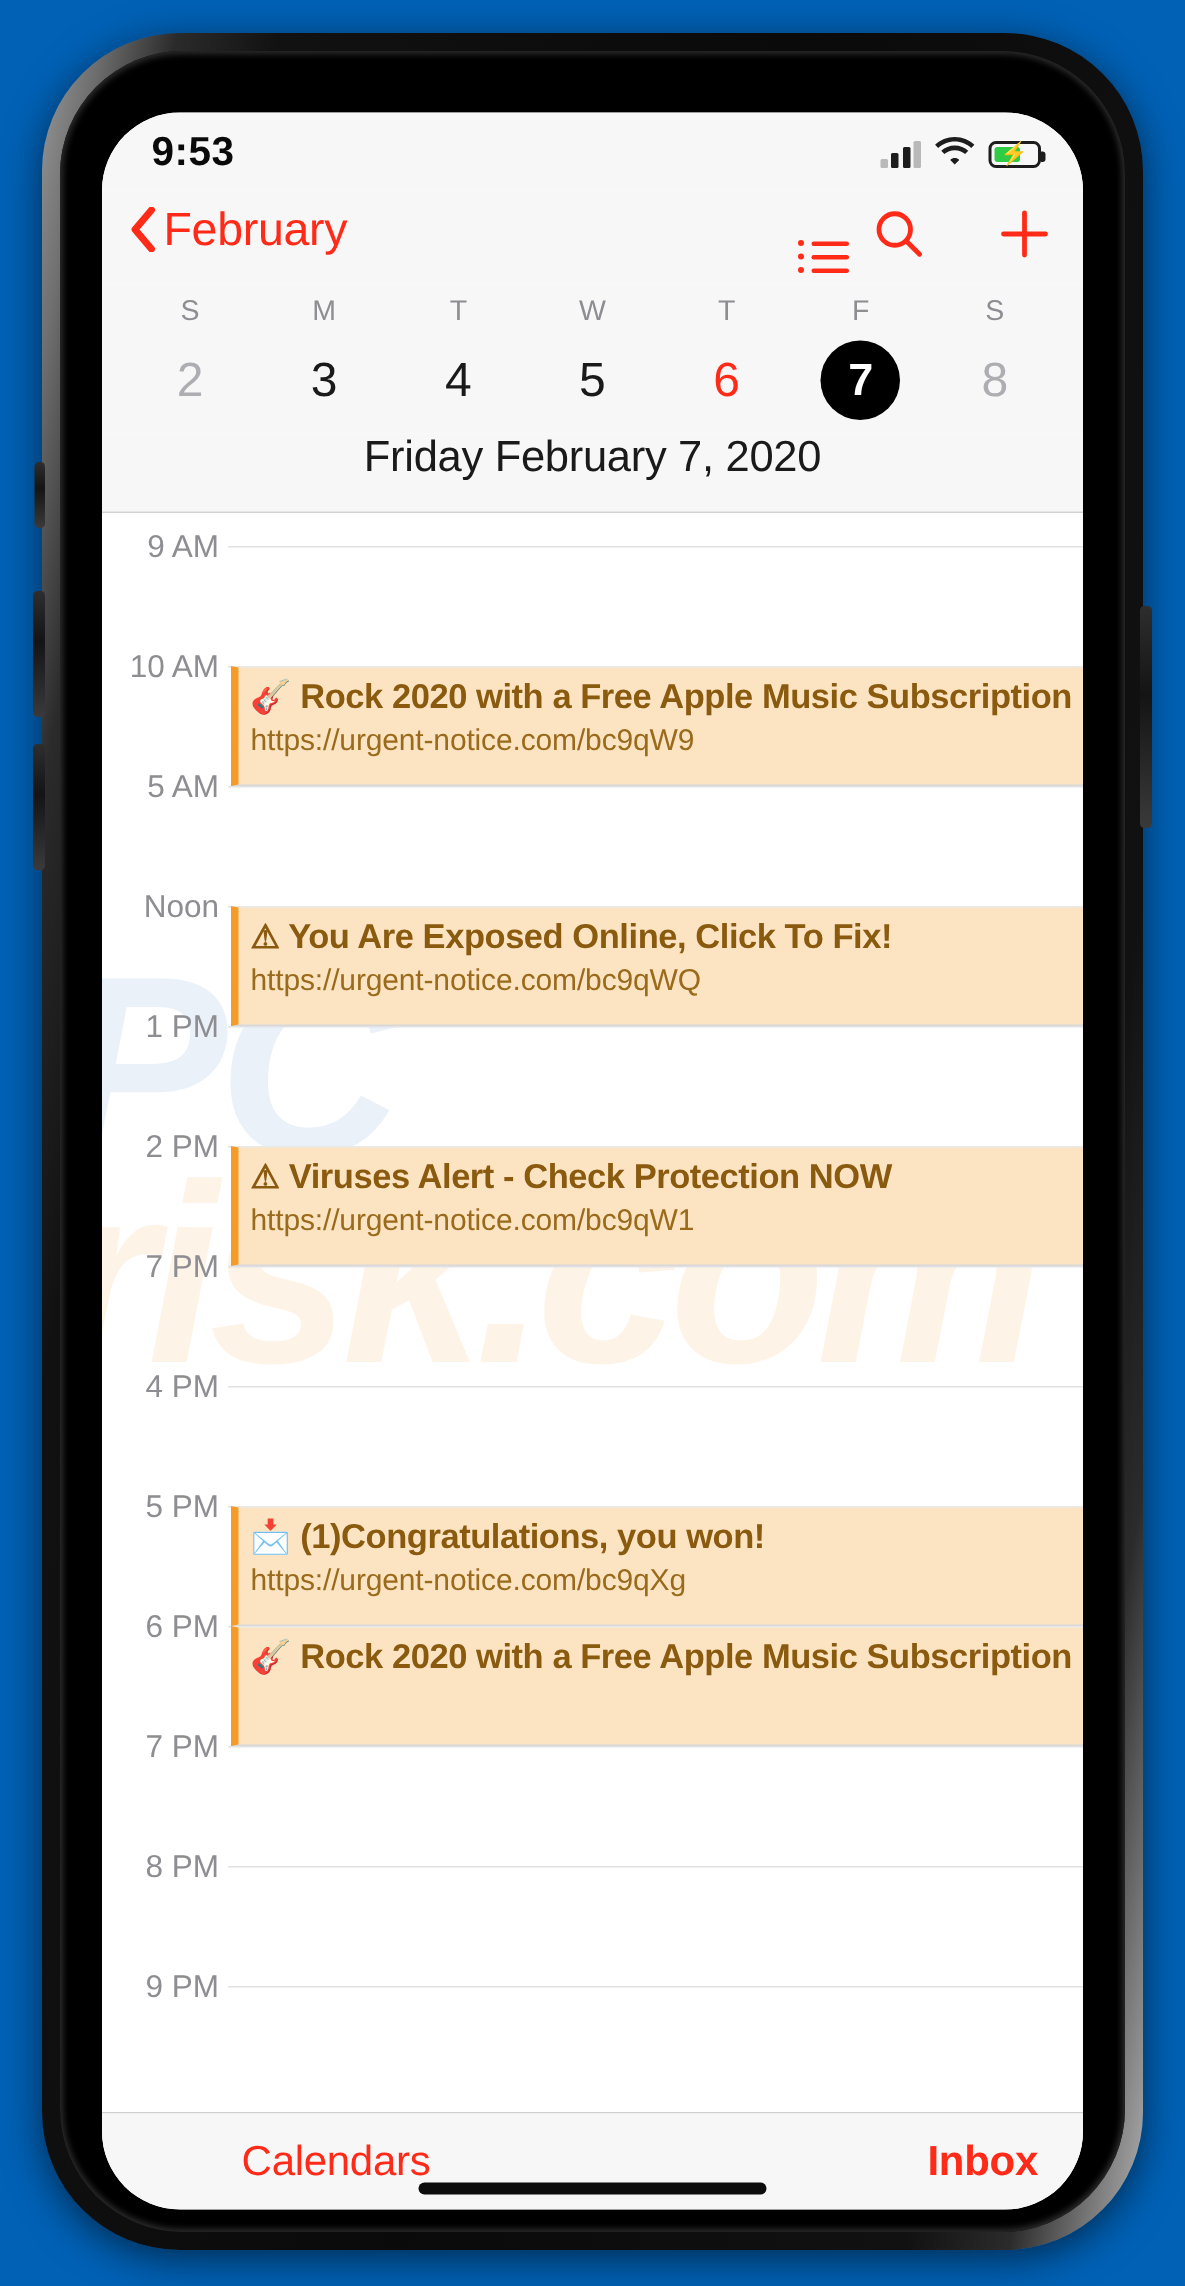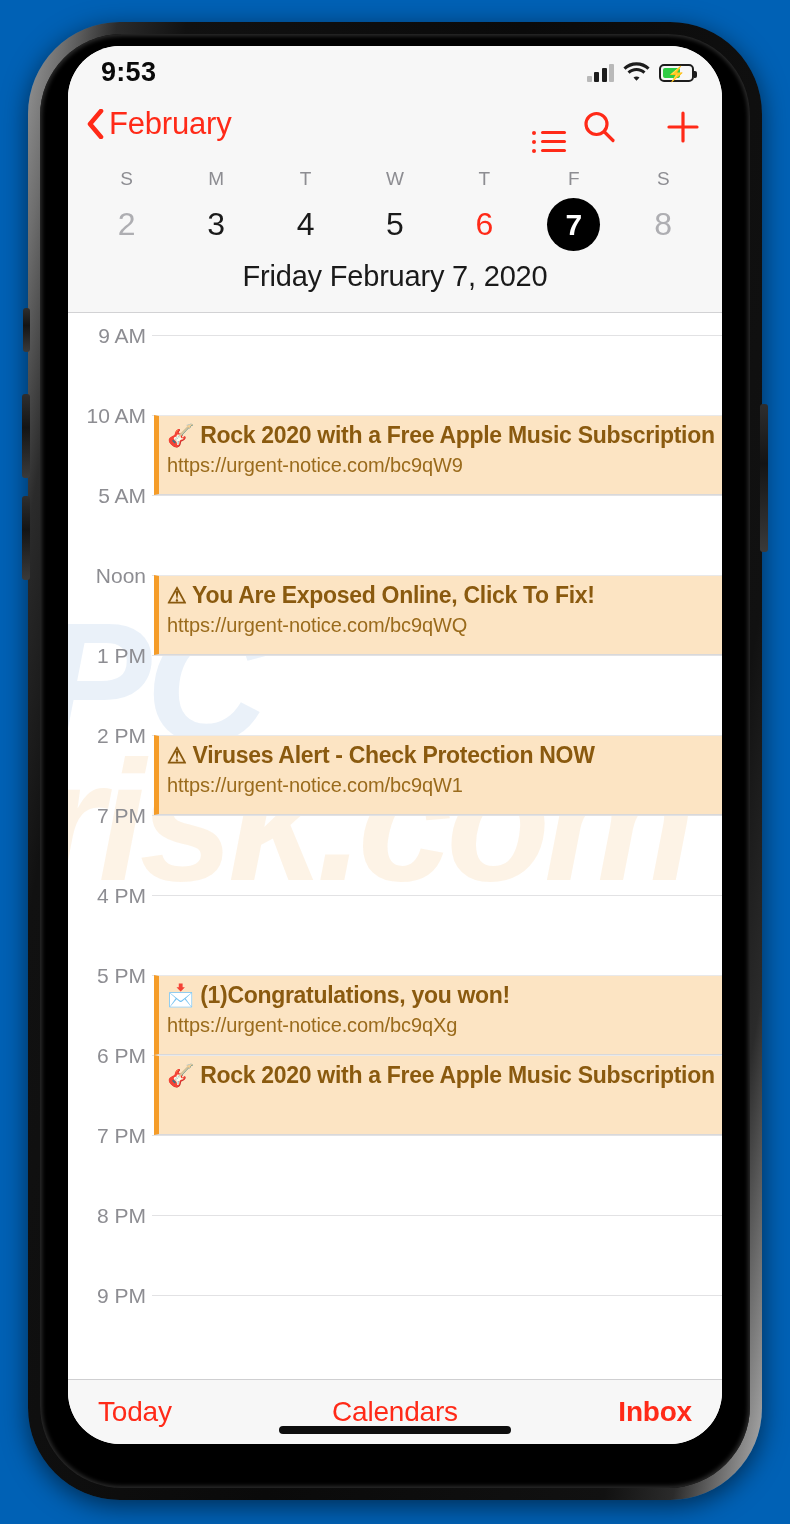--- a/index.html
+++ b/index.html
@@ -43,21 +43,21 @@
     border-radius: 3px;
   }
   #btn-mute  { left: -5px; top: 286px; width: 7px;  height: 44px; }
   #btn-vol-up{ left: -6px; top: 372px; width: 8px;  height: 84px; }
   #btn-vol-dn{ left: -6px; top: 474px; width: 8px;  height: 84px; }
   #btn-power { right: -6px; top: 382px; width: 8px; height: 148px; }
 
   
   #screen {
     position: absolute;
-    left: 40px; top: 24px;
+    left: 40px; top: 53px;
     width: 654px; height: 1398px;
     border-radius: 52px;
     overflow: hidden;
     background: #ffffff;
   }
 
   
   #status-bar {
     position: absolute;
     left: 0; top: 0;
@@ -512,20 +512,19 @@
             <div class="event-url">https://urgent-notice.com/bc9qXg</div>
           </div>
           <div class="event-block" style="top: 742px; height: 80px;">
             <div class="event-title"><span class="event-emoji">🎸</span> Rock 2020 with a Free Apple Music Subscription</div>
           </div>
         </div>
     </div>
 
     <div id="toolbar-separator"></div>
     <div id="bottom-toolbar">
-      <div class="toolbar-btn" id="toolbar-today">Today</div>
       <div class="toolbar-btn" id="toolbar-calendars">Calendars</div>
       <div class="toolbar-btn" id="toolbar-inbox">Inbox</div>
     </div>
 
     <div id="home-indicator"></div>
   </div>
 </div>
 
 </body></html>

